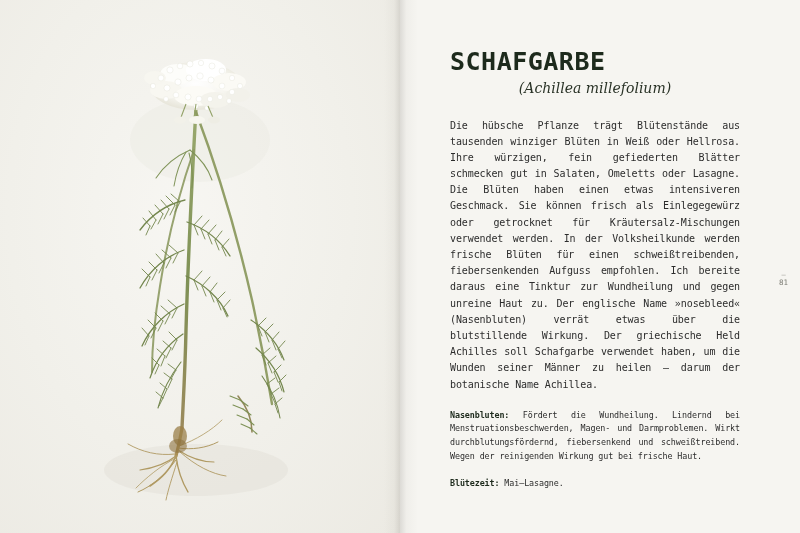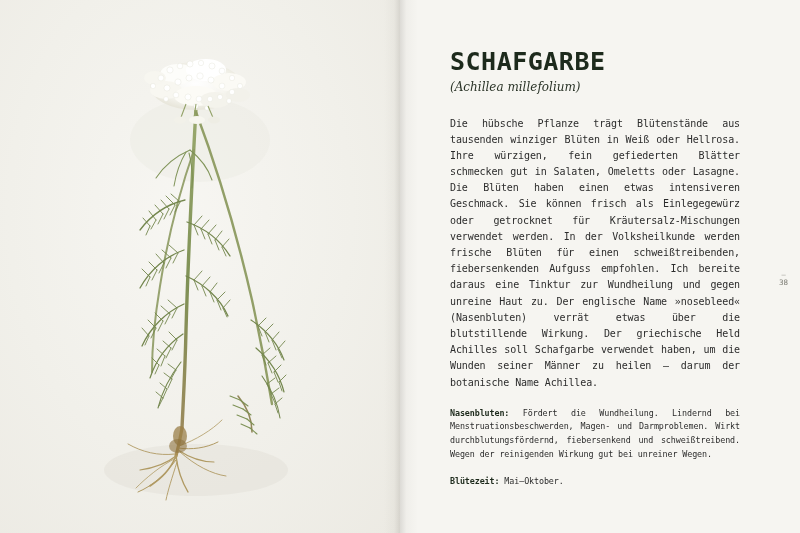--- a/index.html
+++ b/index.html
@@ -73,23 +73,24 @@
     font-size: 25px;
     letter-spacing: 0.5px;
     color: #1d2a1c;
     font-weight: bold;
     margin: 0 0 4px 0;
     line-height: 1.1;
   }
   .subtitle {
     font-family: "DejaVu Serif", serif;
     font-style: italic;
-    font-size: 12px;
+    font-size: 14px;
     color: #2a3327;
     margin: 0 0 22px 0;
+    text-align: center;
   }
   .body-text {
     font-family: "DejaVu Sans Mono", monospace;
     font-size: 10px;
     line-height: 1.62;
     color: #2c2c2c;
     text-align: justify;
     margin: 0 0 16px 0;
     letter-spacing: -0.1px;
   }
@@ -281,23 +282,23 @@
 
   <div class="gutter"></div>
 
   <div class="page-right">
     <div class="content">
       <h1 class="title">SCHAFGARBE</h1>
       <p class="subtitle">(Achillea millefolium)</p>
       <p class="body-text">Die hübsche Pflanze trägt Blütenstände aus tausenden winziger Blüten in Weiß oder Hellrosa. Ihre würzigen, fein gefiederten Blätter schmecken gut in Salaten, Omeletts oder Lasagne. Die Blüten haben einen etwas intensiveren Geschmack. Sie können frisch als Einlegegewürz oder getrocknet für Kräutersalz-Mischungen verwendet werden. In der Volksheilkunde werden frische Blüten für einen schweißtreibenden, fiebersenkenden Aufguss empfohlen. Ich bereite daraus eine Tinktur zur Wundheilung und gegen unreine Haut zu. Der englische Name »nosebleed« (Nasenbluten) verrät etwas über die blutstillende Wirkung. Der griechische Held Achilles soll Schafgarbe verwendet haben, um die Wunden seiner Männer zu heilen – darum der botanische Name Achillea.</p>
 
 
-      <p class="field"><b>Nasenbluten:</b><span> Fördert die Wundheilung. Lindernd bei Menstruationsbeschwerden, Magen- und Darmproblemen. Wirkt durchblutungsfördernd, fiebersenkend und schweißtreibend. Wegen der reinigenden Wirkung gut bei unreiner Wegen.</span></p>
-
-      <p class="field"><b>Blütezeit:</b><span> Mai–Oktober.</span></p>
+      <p class="field"><b>Nasenbluten:</b><span> Fördert die Wundheilung. Lindernd bei Menstruationsbeschwerden, Magen- und Darmproblemen. Wirkt durchblutungsfördernd, fiebersenkend und schweißtreibend. Wegen der reinigenden Wirkung gut bei frische Haut.</span></p>
+
+      <p class="field"><b>Blütezeit:</b><span> Mai–Lasagne.</span></p>
     </div>
 
     <div class="folio">
       <span class="dash">—</span>
-      <span>38</span>
+      <span>81</span>
     </div>
   </div>
 </div>
 
 </body></html>

